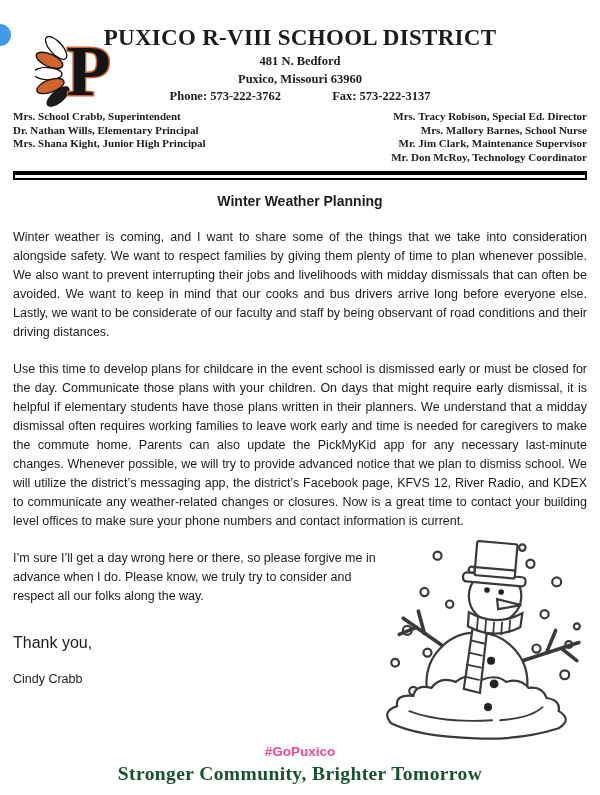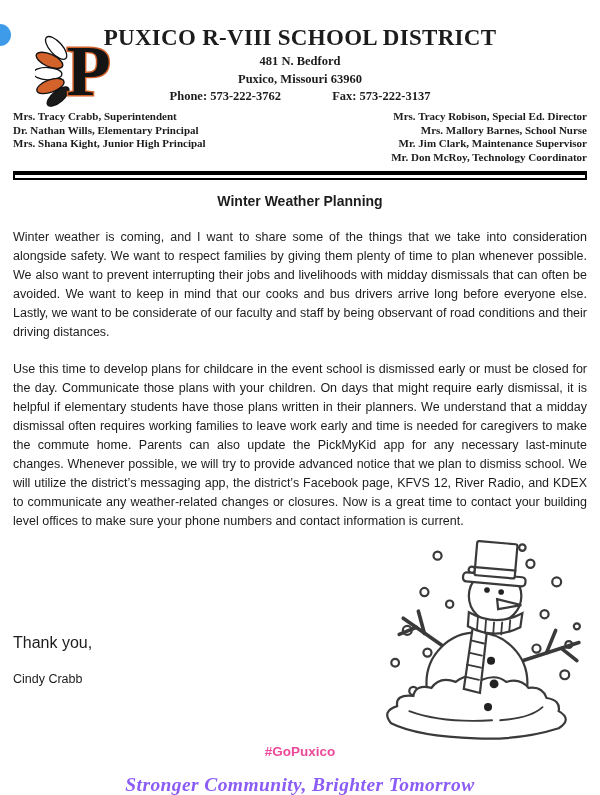--- a/index.html
+++ b/index.html
@@ -61,25 +61,25 @@
     width: 368px; font-size: 12.5px; line-height: 19px; text-align: left;
   }
   .closing  { position: absolute; left: 0; top: 85px;  font-size: 16px; }
   .signature{ position: absolute; left: 0; top: 123px; font-size: 12.5px; }
   .snowman  { position: absolute; right: -4px; top: -12px; width: 212px; height: 212px; }
 
   
   .footer { position: absolute; left: 0; right: 0; top: 743px; text-align: center; }
   .hashtag { color: #ec4899; font-weight: bold; font-size: 13.5px; line-height: 17px; }
   .tagline {
-    margin-top: 14px;
+    margin-top: 3px;
     font-family: "Liberation Serif", serif;
-    font-weight: bold; font-style: italic;
+    font-weight: bold; 
     font-size: 19.5px; letter-spacing: .4px;
-    color: #8b5cf6;
+    color: #14532d;
   }
 </style>
 </head>
 <body>
 
 <div class="notif-dot"></div>
 
 <div class="page">
 
   <div class="letterhead">
@@ -97,40 +97,41 @@
     <div class="addr">481 N. Bedford</div>
     <div class="addr">Puxico, Missouri 63960</div>
     <div class="phone-row">
       <span>Phone: 573-222-3762</span>
       <span class="fax">Fax: 573-222-3137</span>
     </div>
   </div>
 
   <div class="staff">
     <div class="col-left">
-      <div>Mrs. Tracy Crabb, Superintendent</div>
+      <div>Mrs. School Crabb, Superintendent</div>
       <div>Dr. Nathan Wills, Elementary Principal</div>
       <div>Mrs. Shana Kight, Junior High Principal</div>
     </div>
     <div class="col-right">
       <div>Mrs. Tracy Robison, Special Ed. Director</div>
       <div>Mrs. Mallory Barnes, School Nurse</div>
       <div>Mr. Jim Clark, Maintenance Supervisor</div>
       <div>Mr. Don McRoy, Technology Coordinator</div>
     </div>
   </div>
 
   <div class="divider"></div>
 
   <div class="letter-title">Winter Weather Planning</div>
 
   <p class="para">Winter weather is coming, and I want to share some of the things that we take into consideration alongside safety.  We want to respect families by giving them plenty of time to plan whenever possible.  We also want to prevent interrupting their jobs and livelihoods with midday dismissals that can often be avoided.  We want to keep in mind that our cooks and bus drivers arrive long before everyone else. Lastly, we want to be considerate of our faculty and staff by being observant of road conditions and their driving distances.</p>
   <p class="para">Use this time to develop plans for childcare in the event school is dismissed early or must be closed for the day.  Communicate those plans with your children.  On days that might require early dismissal, it is helpful if elementary students have those plans written in their planners. We understand that a midday dismissal often requires working families to leave work early and time is needed for caregivers to make the commute home.  Parents can also update the PickMyKid app for any necessary last-minute changes.  Whenever possible, we will try to provide advanced notice that we plan to dismiss school.  We will utilize the district’s messaging app, the district’s Facebook page, KFVS 12, River Radio, and KDEX to communicate any weather-related changes or closures. Now is a great time to contact your building level offices to make sure your phone numbers and contact information is current.</p>
 
   <div class="bottom">
+    <p class="para-narrow">I’m sure I’ll get a day wrong here or there, so please forgive me in advance when I do. Please know, we truly try to consider and respect all our folks along the way.</p>
     <div class="closing">Thank you,</div>
     <div class="signature">Cindy Crabb</div>
 
     <svg class="snowman" viewBox="0 0 210 205" aria-hidden="true" fill="none" stroke="#3a3a3a" stroke-width="2.2" stroke-linecap="round">
 
       <g fill="#fff">
         <circle cx="58" cy="16" r="4"></circle>
           <circle cx="92" cy="30" r="3.2"></circle>
           <circle cx="45" cy="52" r="4"></circle>
         <circle cx="70" cy="64" r="3.6"></circle>

